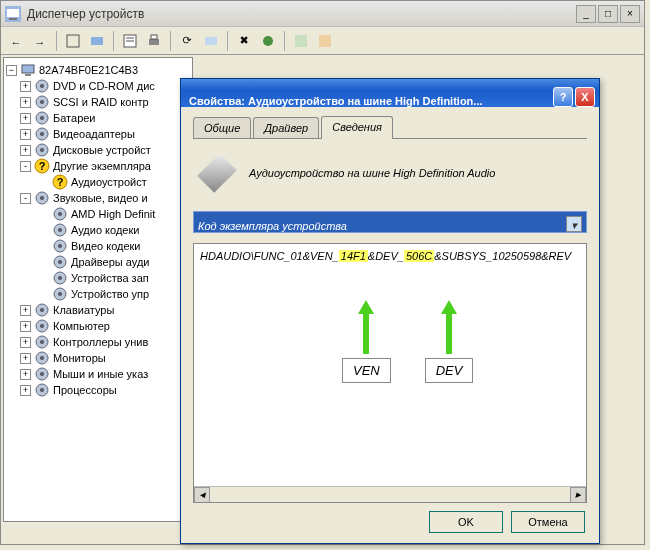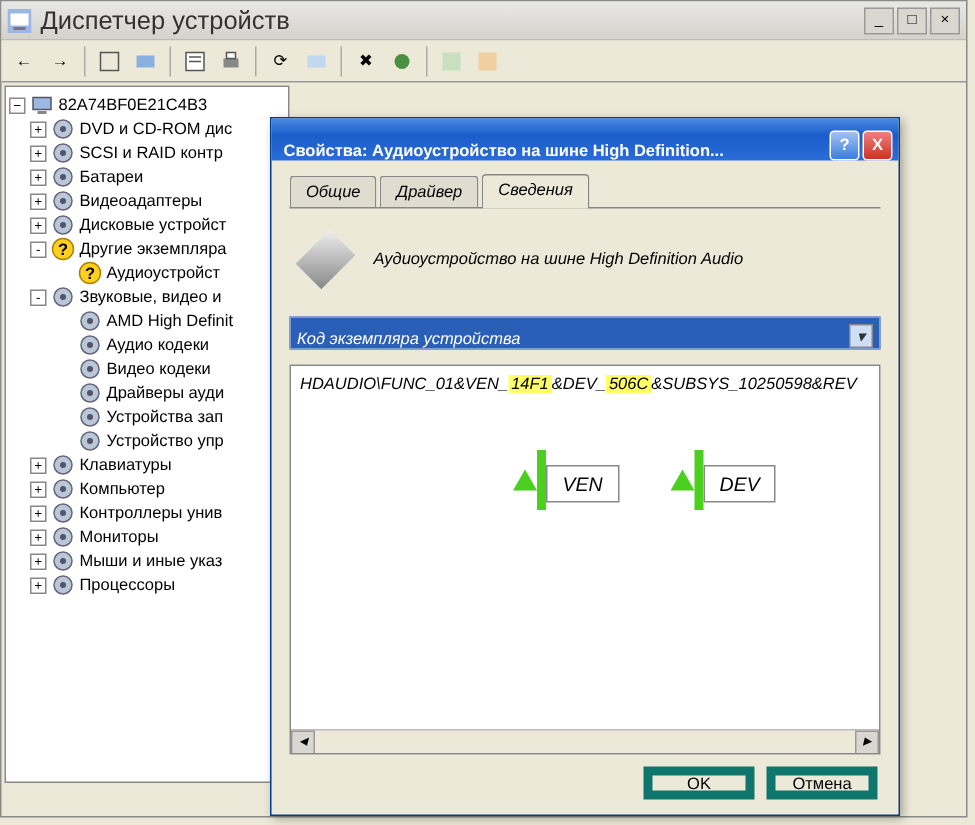--- a/index.html
+++ b/index.html
@@ -1,21 +1,21 @@
 <!DOCTYPE html>
 <html><head>
 <meta charset="utf-8">
 <style>
 * { box-sizing: border-box; margin: 0; padding: 0; font-family: Tahoma, sans-serif; font-size: 11px; }
 body { background: #ece9d8; width: 650px; height: 550px; overflow: hidden; position: relative; }
 
 .main-window { width: 645px; height: 545px; border: 1px solid #8b8b88; position: relative; }
 .titlebar { height: 26px; background: linear-gradient(#e8e8e8,#d4d2ca); display: flex; align-items: center; padding: 0 4px; border-bottom: 1px solid #bbb; }
 .titlebar .icon { width: 16px; height: 16px; margin-right: 6px; }
-.titlebar .title { flex: 1; color: #333; font-size: 17px; }
+.titlebar .title { flex: 1; color: #333; font-size: 12px; }
 .titlebar .winbtns { display: flex; gap: 2px; }
 .titlebar .winbtn { width: 20px; height: 18px; background: #d8d8d0; border: 1px solid #999; font-size: 10px; text-align: center; line-height: 16px; cursor: pointer; }
 
 .menubar { height: 20px; background: #ece9d8; display: flex; align-items: center; padding: 0 6px; gap: 16px; border-bottom: 1px solid #ccc; }
 .menubar span { cursor: pointer; }
 
 .toolbar { height: 28px; background: #ece9d8; display: flex; align-items: center; padding: 0 4px; gap: 2px; border-bottom: 1px solid #999; }
 .toolbtn { width: 22px; height: 22px; border: 1px solid transparent; display: flex; align-items: center; justify-content: center; cursor: pointer; }
 .toolbar .sep { width: 1px; height: 20px; background: #aaa; margin: 0 3px; }
 
@@ -44,31 +44,31 @@
 .device-header { display: flex; align-items: center; margin: 14px 4px 18px; gap: 12px; }
 .diamond { width: 32px; height: 32px; background: linear-gradient(135deg,#eee,#888); transform: rotate(45deg); margin: 4px 8px; }
 .dropdown { width: 100%; height: 22px; background: #2a5fb8; color: #fff; border: 1px solid #7a9cd8; display: flex; align-items: flex-end; padding: 0 4px; cursor: pointer; }
 .dropdown .arrow { margin-left: auto; width: 16px; height: 16px; background: #cde0f5; color: #333; text-align: center; line-height: 16px; border: 1px solid #888; }
 
 .value-box { margin-top: 10px; width: 100%; height: 260px; background: #fff; border: 1px solid #888; padding: 6px; position: relative; font-size: 11px; overflow: hidden; }
 .hw-id { white-space: nowrap; }
 .hl { background: #ffff66; padding: 0 2px; }
 
 .annotation { position: absolute; top: 56px; display: flex; gap: 34px; left: 148px; }
-.ann-col { display: flex; flex-direction: row; align-items: center; }
+.ann-col { display: flex; flex-direction: column; align-items: center; }
 .arrow-up { width: 0; height: 0; border-left: 8px solid transparent; border-right: 8px solid transparent; border-bottom: 14px solid #4cd020; }
 .arrow-stem { width: 6px; height: 40px; background: #4cd020; }
 .ann-label { margin-top: 4px; padding: 4px 10px; border: 1px solid #888; background: #fff; font-size: 13px; }
 
 .scrollbar { position: absolute; bottom: 0; left: 0; right: 0; height: 16px; background: #ece9d8; border-top: 1px solid #bbb; display: flex; }
 .sb-btn { width: 16px; height: 16px; background: #d8d8d0; border: 1px solid #999; text-align: center; line-height: 12px; cursor: pointer; }
 .sb-track { flex: 1; }
 
 .dlg-buttons { position: absolute; bottom: 10px; right: 14px; display: flex; gap: 8px; }
-.btn { width: 74px; height: 22px; background: #ece9d8; border: 6px solid #0f766e; cursor: pointer; }
+.btn { width: 74px; height: 22px; background: #ece9d8; border: 1px solid #0f766e; cursor: pointer; }
 
 svg { display: block; }
 </style>
 </head>
 <body>
 
 <div class="main-window">
   <div class="titlebar">
     <span class="icon">
         <svg width="16" height="16">

